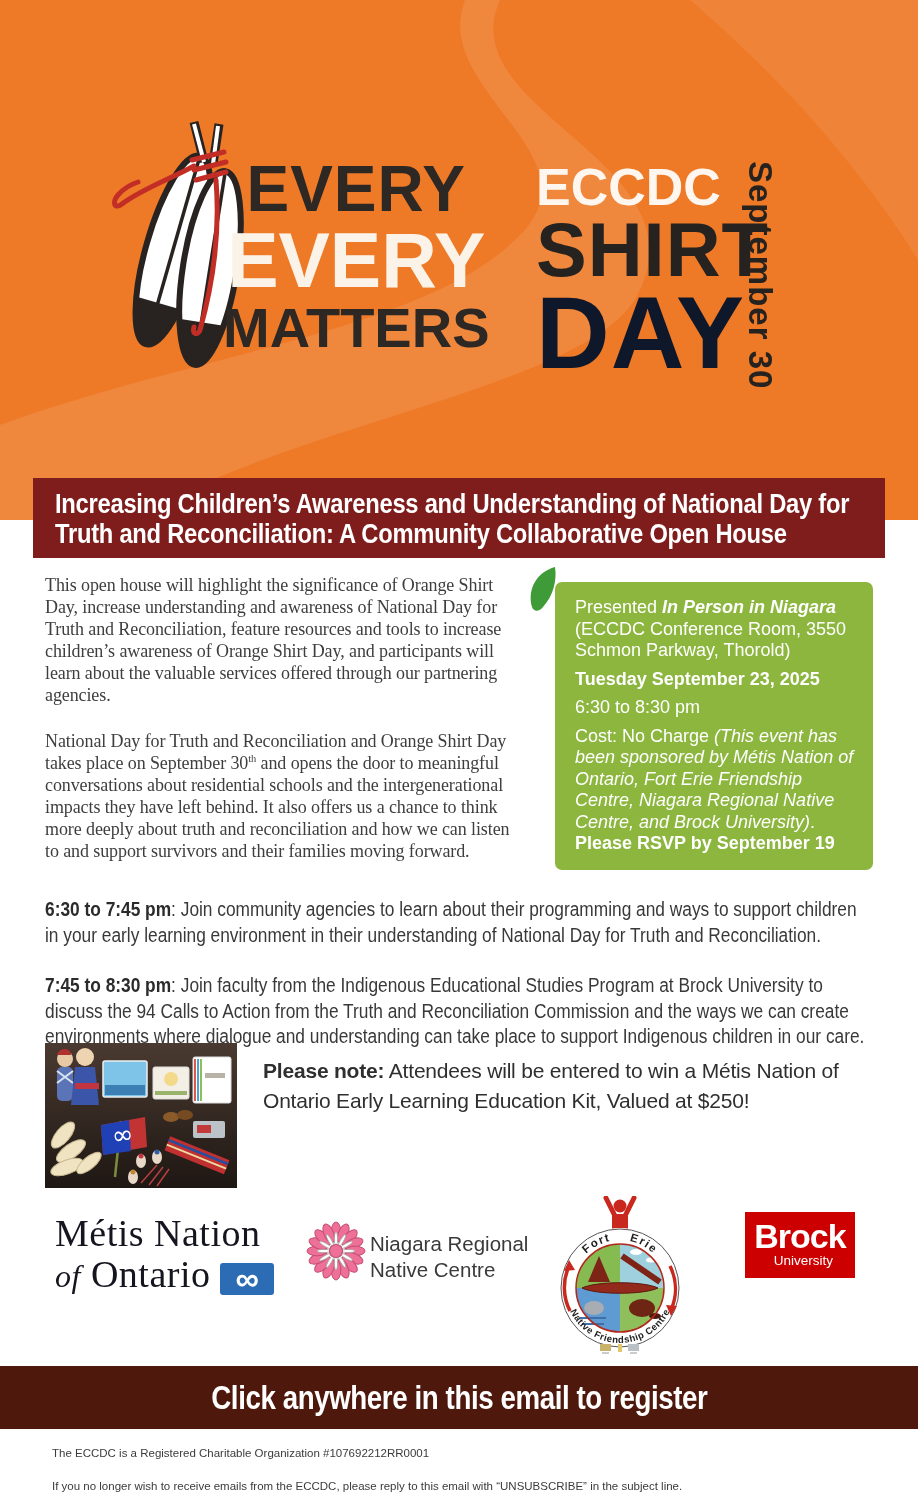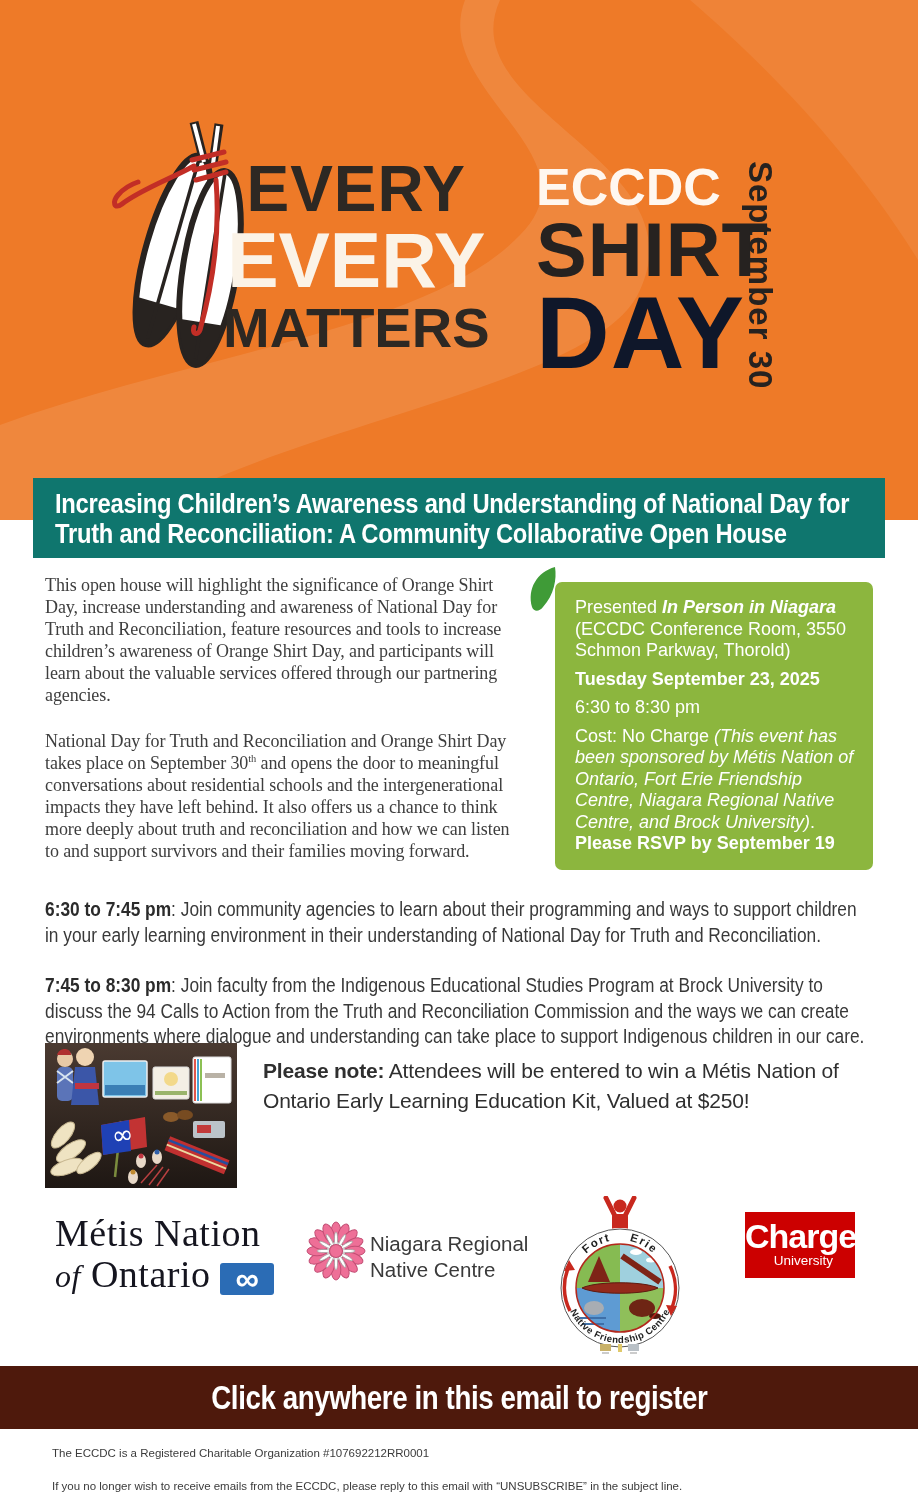--- a/index.html
+++ b/index.html
@@ -15,21 +15,21 @@
   .ecm-child{display:block;font-size:77px;line-height:77px;letter-spacing:0;color:#FBF3E7;}
   .ecm-matters{display:block;font-size:56px;line-height:58px;letter-spacing:0;color:#2D2823;}
   .osd{position:absolute;left:536px;top:160px;font-weight:800;}
   .osd-orange{display:block;font-size:52px;line-height:54px;color:#FFF7EF;}
   .osd-shirt{display:block;font-size:76px;line-height:72px;color:#262220;letter-spacing:1px;}
   .osd-day{display:block;font-size:102px;line-height:94px;color:#0f172a;letter-spacing:1px;}
   .date-vert{position:absolute;left:779px;top:161px;font-size:33px;font-weight:700;color:#262220;
              white-space:nowrap;transform:rotate(90deg);transform-origin:0 0;letter-spacing:1px;}
 
   
-  .title-banner{position:absolute;left:33px;top:478px;width:852px;height:80px;background:#0f766e;
+  .title-banner{position:absolute;left:33px;top:478px;width:852px;height:80px;background:#7f1d1d;
                 color:#fff;box-sizing:border-box;padding:11px 0 0 22px;}
   .tline{font-size:27px;font-weight:700;line-height:30px;letter-spacing:-0.3px;
          transform:scaleX(0.88);transform-origin:0 0;white-space:nowrap;}
 
   
   .intro{position:absolute;left:45px;top:574px;width:478px;color:#3E3E3E;font-family:Liberation Serif, serif;}
   .intro p{margin:0;font-size:18px;line-height:22px;letter-spacing:-0.1px;}
   .intro p + p{margin-top:24px;}
   .sup{font-size:0.58em;vertical-align:super;line-height:0;}
 
@@ -331,21 +331,21 @@
     <g>
       <rect x="44" y="148" width="11" height="7" fill="#C9B26A"></rect>
       <path d="M46,157 L53,157" stroke="#999" stroke-width="1"></path>
       <rect x="62" y="148" width="4" height="8" fill="#E0C96A"></rect>
       <rect x="72" y="148" width="11" height="7" fill="#B9C0C6"></rect>
       <path d="M74,157 L81,157" stroke="#999" stroke-width="1"></path>
     </g>
   </svg>
 
   <div class="brock">
-    <span class="brock-name">Charge</span>
+    <span class="brock-name">Brock</span>
     <span class="brock-sub">University</span>
   </div>
 
   <div class="cta">
     <span>Click anywhere in this email to register</span>
   </div>
 
   <footer class="footer">
     <p>The ECCDC is a Registered Charitable Organization #107692212RR0001</p>
     <p>If you no longer wish to receive emails from the ECCDC, please reply to this email with “UNSUBSCRIBE” in the subject line.</p>

